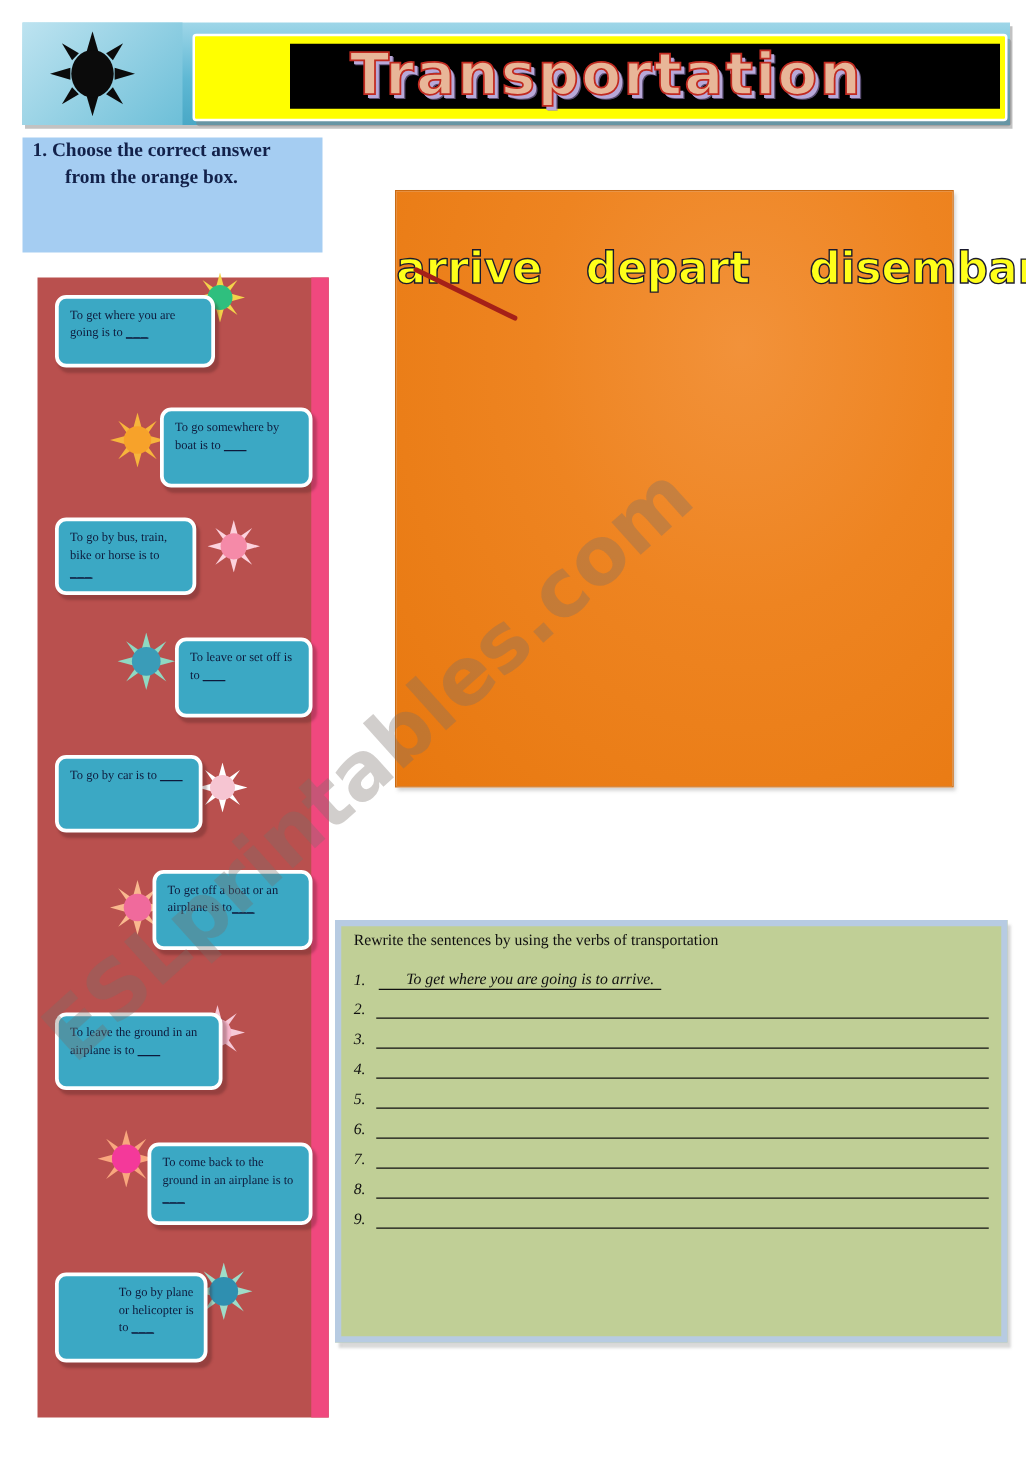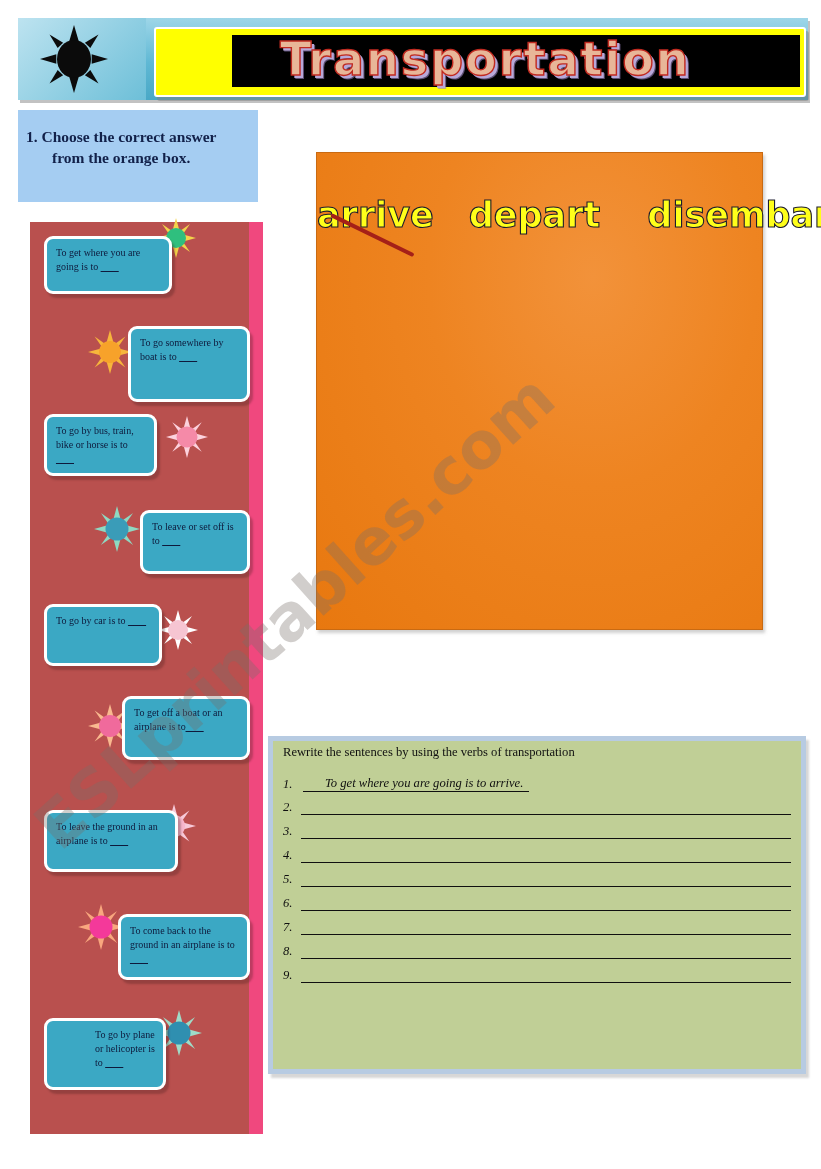--- a/index.html
+++ b/index.html
@@ -90,21 +90,21 @@
   }
 
   
   .instruction-box {
     position: absolute;
     left: 18px;
     top: 110px;
     width: 240px;
     height: 92px;
     background: #a5cdf2;
-    padding: 16px 10px 8px 8px;
+    padding: 0 10px 8px 8px;
     box-sizing: border-box;
   }
   .instruction-text {
     font-family: "Liberation Serif", serif;
     font-weight: bold;
     font-size: 15.5px;
     line-height: 1.36;
     color: #12214a;
     padding-left: 26px;
     text-indent: -26px;
@@ -337,21 +337,21 @@
           <polygon points="20,40 17,29 23,29"></polygon>
           <polygon points="0,20 11,17 11,23"></polygon>
           <polygon points="40,20 29,23 29,17"></polygon>
           <polygon points="6,6 16,13 13,16"></polygon>
           <polygon points="34,34 24,27 27,24"></polygon>
           <polygon points="34,6 27,16 24,13"></polygon>
           <polygon points="6,34 13,24 16,27"></polygon>
         </g>
       <circle cx="20" cy="20" r="10" fill="#f7a22a"></circle>
     </svg>
-    <div class="bubble" style="left:98px; top:104px; width:122px; height:76px;">
+    <div class="bubble" style="left:98px; top:104px; width:122px; height:64px;">
       To go somewhere by boat is to <span class="blank">___</span>
     </div>
 
     <svg class="deco-sun" style="left:136px; top:194px; width:42px; height:42px;" viewBox="0 0 40 40">
       <g fill="#fcd2dd">
           <polygon points="20,0 23,11 17,11"></polygon>
           <polygon points="20,40 17,29 23,29"></polygon>
           <polygon points="0,20 11,17 11,23"></polygon>
           <polygon points="40,20 29,23 29,17"></polygon>
           <polygon points="6,6 16,13 13,16"></polygon>

